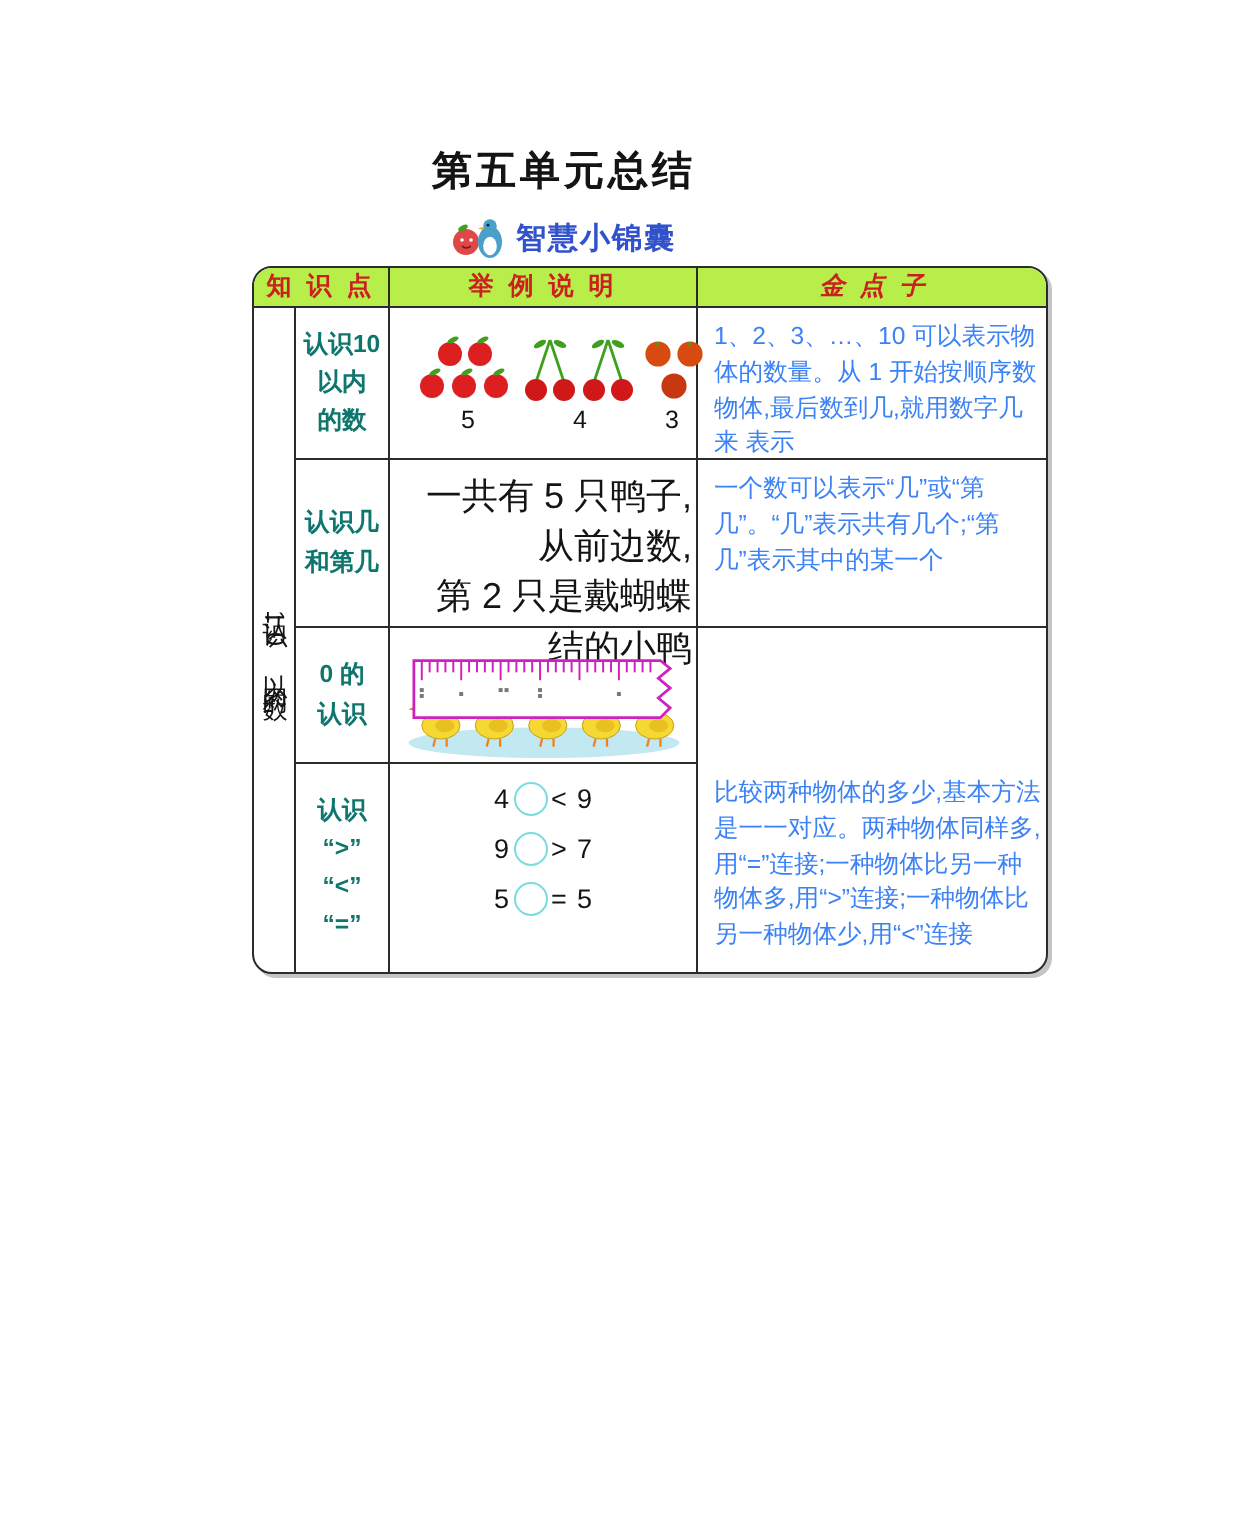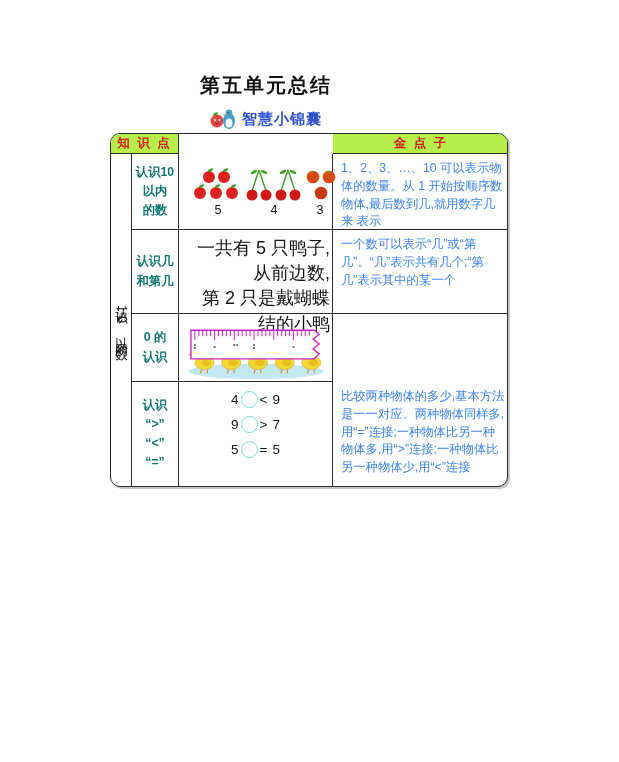--- a/index.html
+++ b/index.html
@@ -1,17 +1,17 @@
 <!DOCTYPE html>
 <html><head>
 <meta charset="utf-8">
 <style>
   * { margin:0; padding:0; box-sizing:border-box; }
   body { background:#fff; font-family:"Liberation Sans","DejaVu Sans",sans-serif; }
-  .page { position:relative; width:532px; height:762px; background:#ffffff; overflow:hidden; }
+  .page { position:relative; width:532px; height:762px; background:#ffffff; overflow:hidden;margin-left:16px; }
 
   .title { position:absolute; top:72px; left:0; width:100%; text-align:center;
            font-size:20px; font-weight:bold; color:#141414; letter-spacing:2px; }
 
   .subtitle-row { position:absolute; top:107px; left:0; width:100%; height:24px;
                   display:flex; align-items:center; justify-content:center; gap:6px;text-align:right; }
   .subtitle { font-size:15px; font-weight:bold; color:#3152cc; letter-spacing:1px; }
 
   
   .tbl { position:absolute; left:110px; top:133px; width:398px; height:354px;
@@ -23,21 +23,21 @@
 
   .cell { position:relative; }
   .br { border-right:1.1px solid #2b2b2b;text-align:right; }
   .bb { border-bottom:1.1px solid #2b2b2b; }
 
   .hcell { background:#b8ee4a; color:#cc2020; font-weight:bold; font-size:12.5px;
            letter-spacing:2px; display:flex; align-items:center; justify-content:center;
            border-bottom:1.2px solid #2b2b2b; }
   .h-knowledge { grid-column:1/3; }
   .h-example   { grid-column:3; }
-  .h-tips      { grid-column:4; }
+  .h-tips      { grid-column:4;font-style:italic; }
 
   .cat { grid-column:1; grid-row:2/6; display:flex; align-items:center; justify-content:center; }
   .cat span { writing-mode:vertical-rl; text-orientation:mixed; font-size:12.5px;
               color:#141414; letter-spacing:4px; }
 
   .topic { grid-column:2; display:flex; align-items:center; justify-content:center;
            text-align:center; font-size:12.3px; color:#0f766e;
            white-space:pre-line; line-height:1.55;font-weight:bold; }
 
   .excell { grid-column:3; color:#141414; }
@@ -86,20 +86,21 @@
       <circle cx="19" cy="5" r="3.4" fill="#4aa0c8"></circle>
       <circle cx="18" cy="4.6" r="0.7" fill="#102030"></circle>
       <polygon points="15.5,5.5 13,6.3 15.5,7" fill="#f0a020"></polygon>
     </svg>
     <span class="subtitle">智慧小锦囊</span>
   </div>
 
   <div class="tbl">
 
     <div class="cell hcell h-knowledge br">知 识 点</div>
+    <div class="cell hcell h-example br">举 例 说 明</div>
     <div class="cell hcell h-tips">金 点 子</div>
 
     <div class="cell cat br">
       <span>认识10以内的数</span>
     </div>
 
     <div class="cell topic br bb" style="grid-row:2">认识10
 以内
 的数</div>
     <div class="cell excell br bb fruits" style="grid-row:2">

